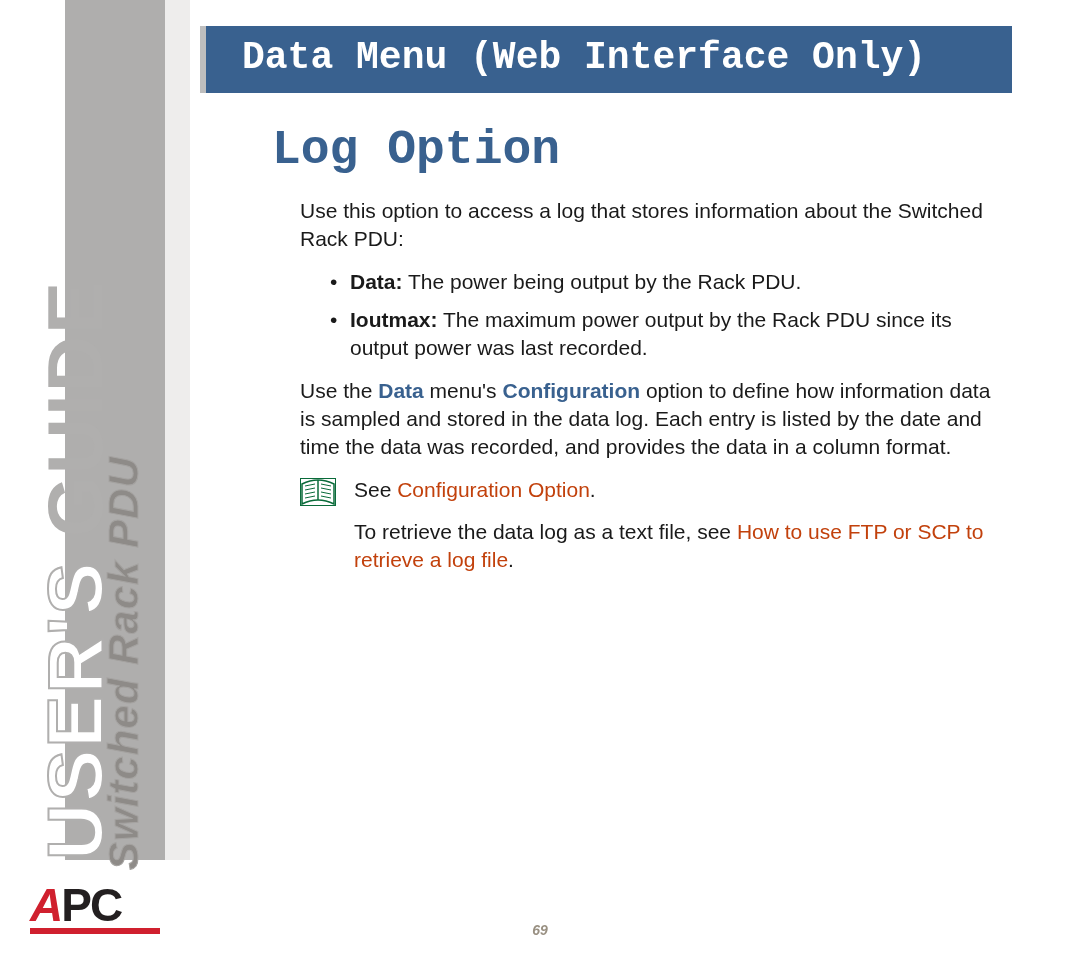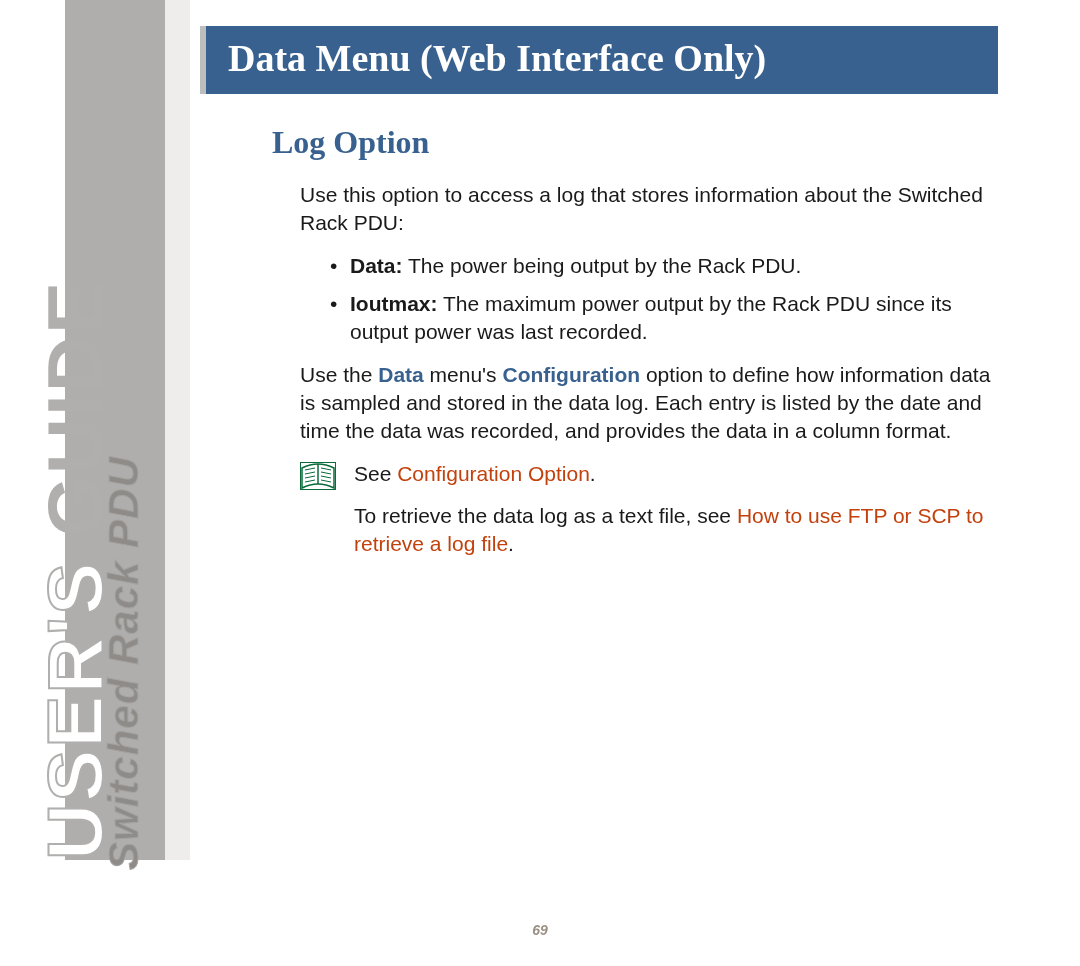--- a/index.html
+++ b/index.html
@@ -112,34 +112,34 @@
   .content {
     position: absolute;
     left: 200px;
     top: 26px;
     width: 840px;
   }
 
   .page-title-bar {
     background: #39618f;
     color: #ffffff;
-    font-family: Liberation Serif, serif;
+    font-family: Liberation Mono, monospace;
     font-weight: bold;
     font-size: 38px;
-    padding: 10px 30px 14px 22px;
+    padding: 10px 30px 14px 36px;
     border-left: 6px solid #bebebe;
     margin-bottom: 30px;
     width: 740px;
   }
 
   .section-heading {
     color: #39618f;
-    font-family: Liberation Serif, serif;
-    font-weight: bold;
-    font-size: 32px;
+    font-family: Liberation Mono, monospace;
+    font-weight: bold;
+    font-size: 48px;
     margin: 20px 0 20px 72px;
   }
 
   .body-block {
     margin-left: 100px;
     width: 700px;
     font-size: 21px;
     line-height: 1.35;
     color: #1a1a1a;
   }
@@ -216,20 +216,26 @@
 <div class="sidebar">
   <div class="sidebar-stripe-white"></div>
   <div class="sidebar-stripe-grey-dark"></div>
   <div class="sidebar-stripe-grey-light"></div>
 
   <div class="vertical-users-guide">
     <span class="outlined">USER'S</span><span class="solid"> GUIDE</span>
   </div>
   <div class="vertical-subtitle">Switched Rack PDU</div>
 
+  <div class="logo">
+    <div class="logo-text">
+      <span class="a-red">A</span><span>PC</span>
+    </div>
+    <div class="logo-underline"></div>
+  </div>
 </div>
 
 <div class="content">
 
   <div class="page-title-bar">Data Menu (Web Interface Only)</div>
 
   <div class="section-heading">Log Option</div>
 
   <div class="body-block">
     <p>Use this option to access a log that stores information about the Switched Rack PDU:</p>

